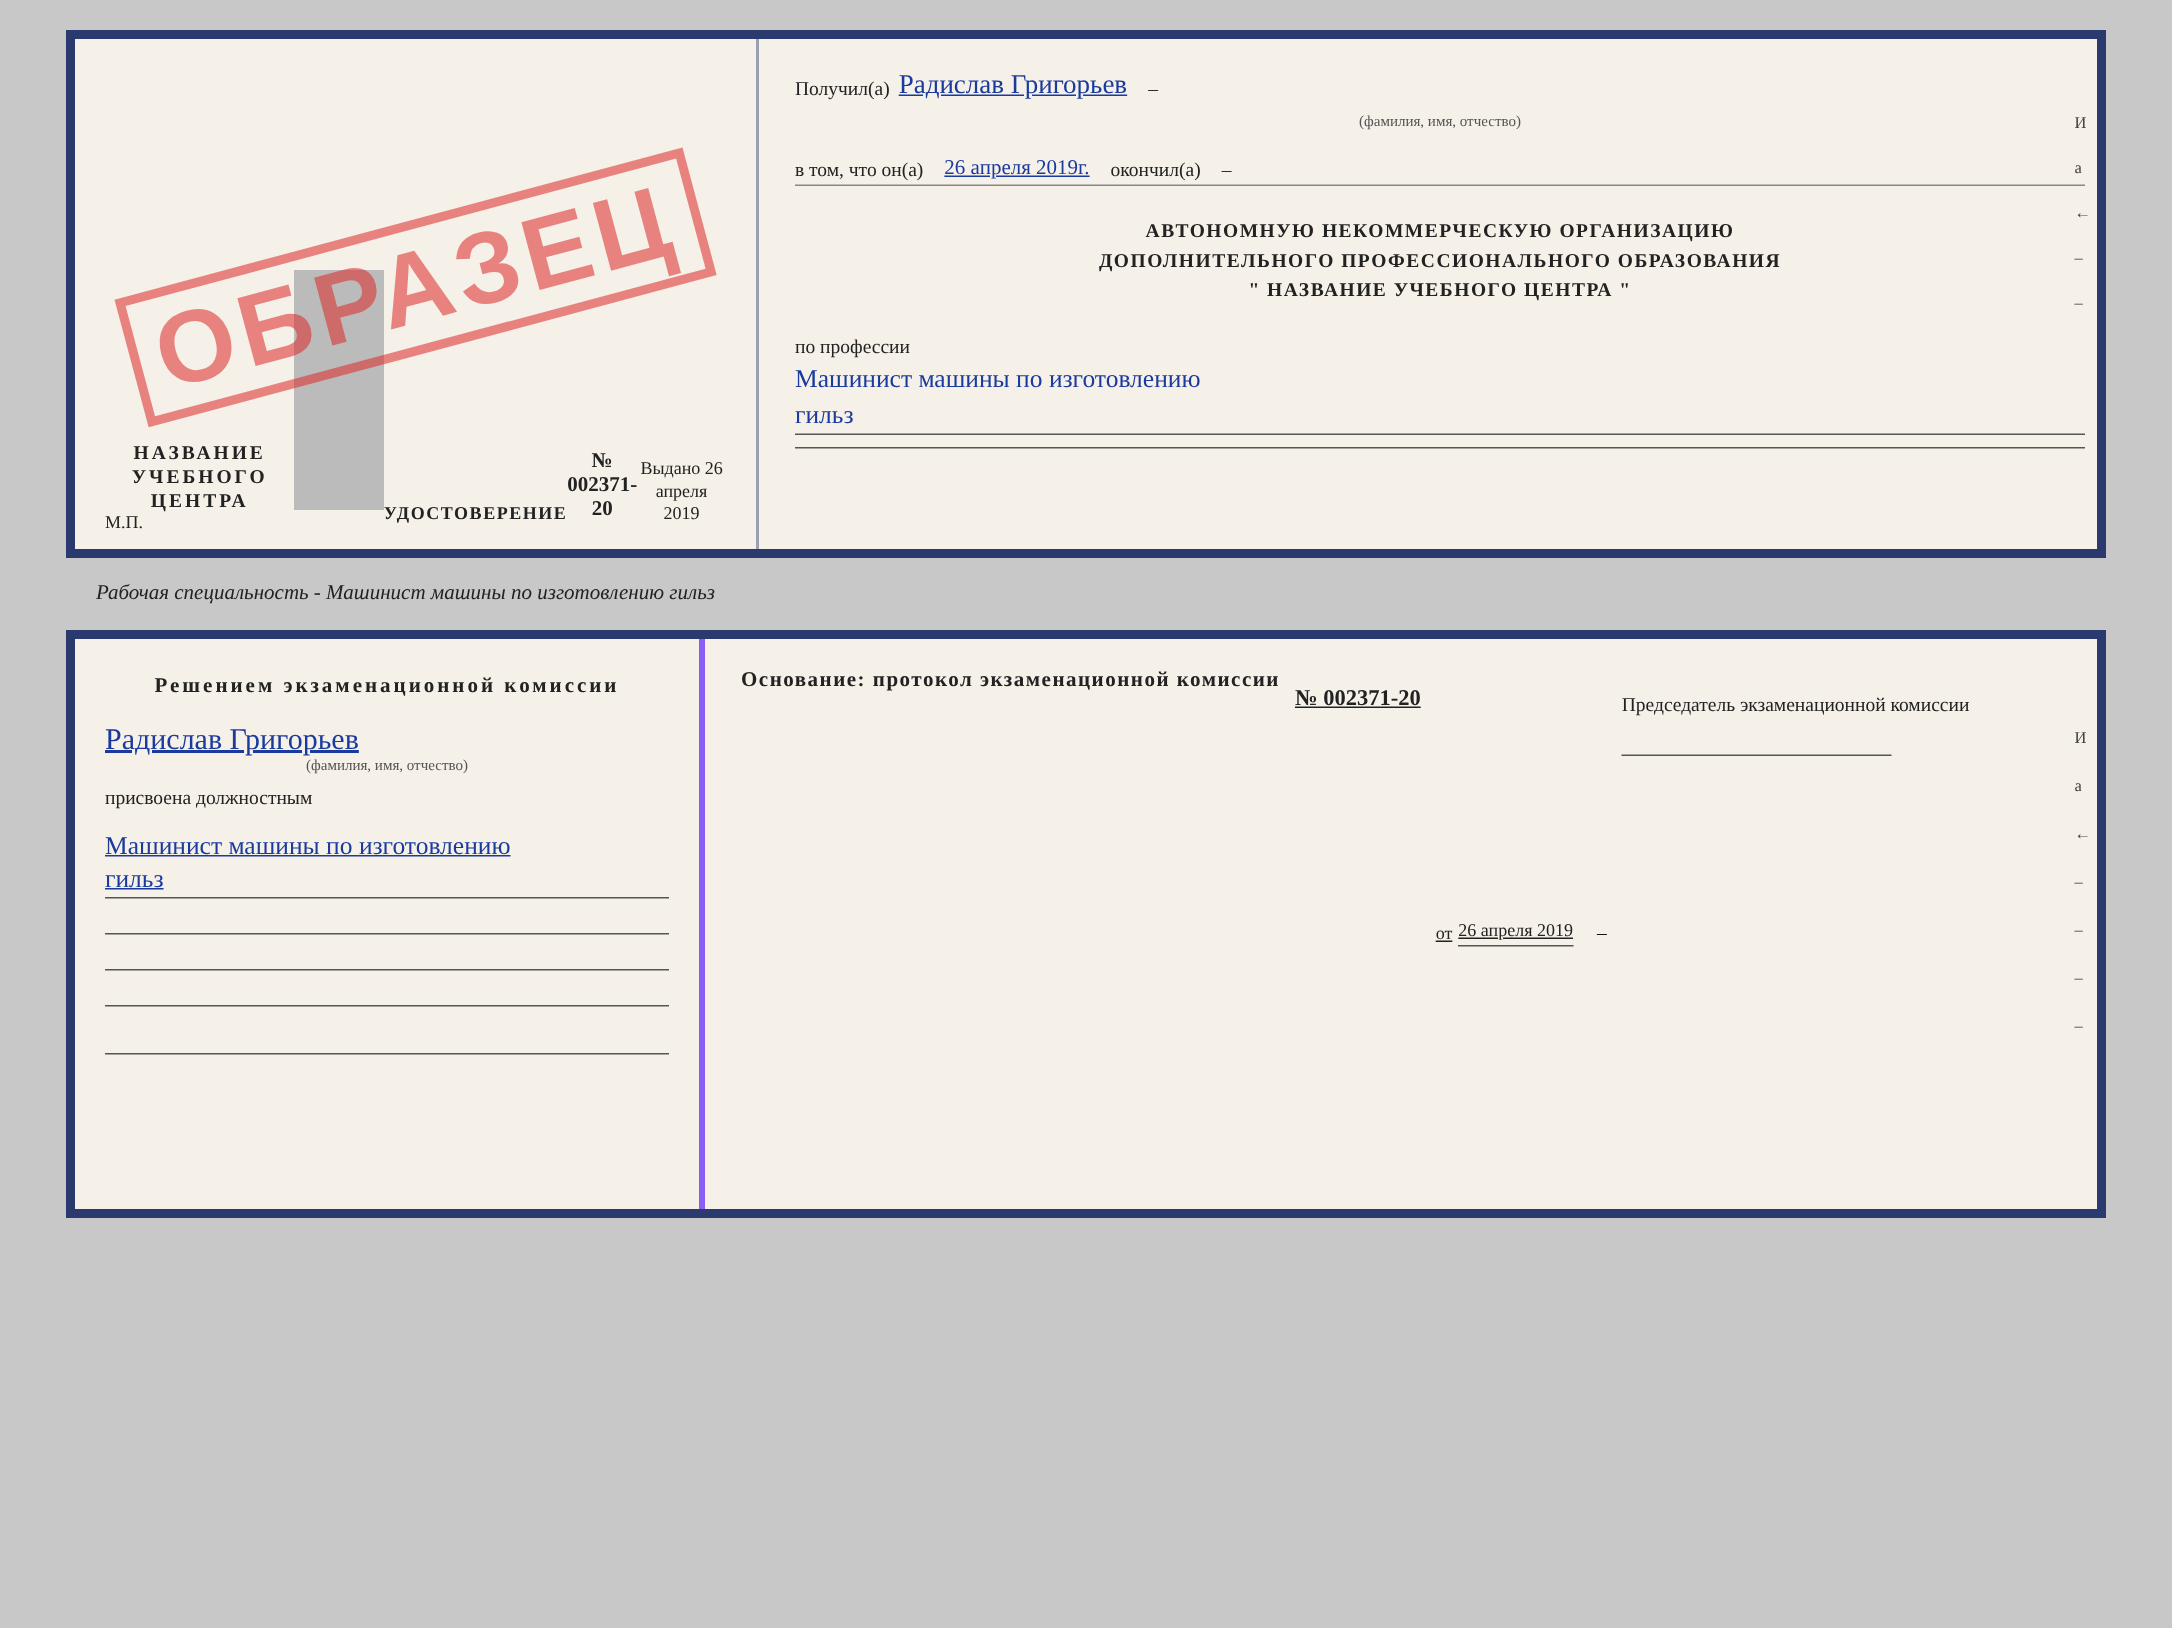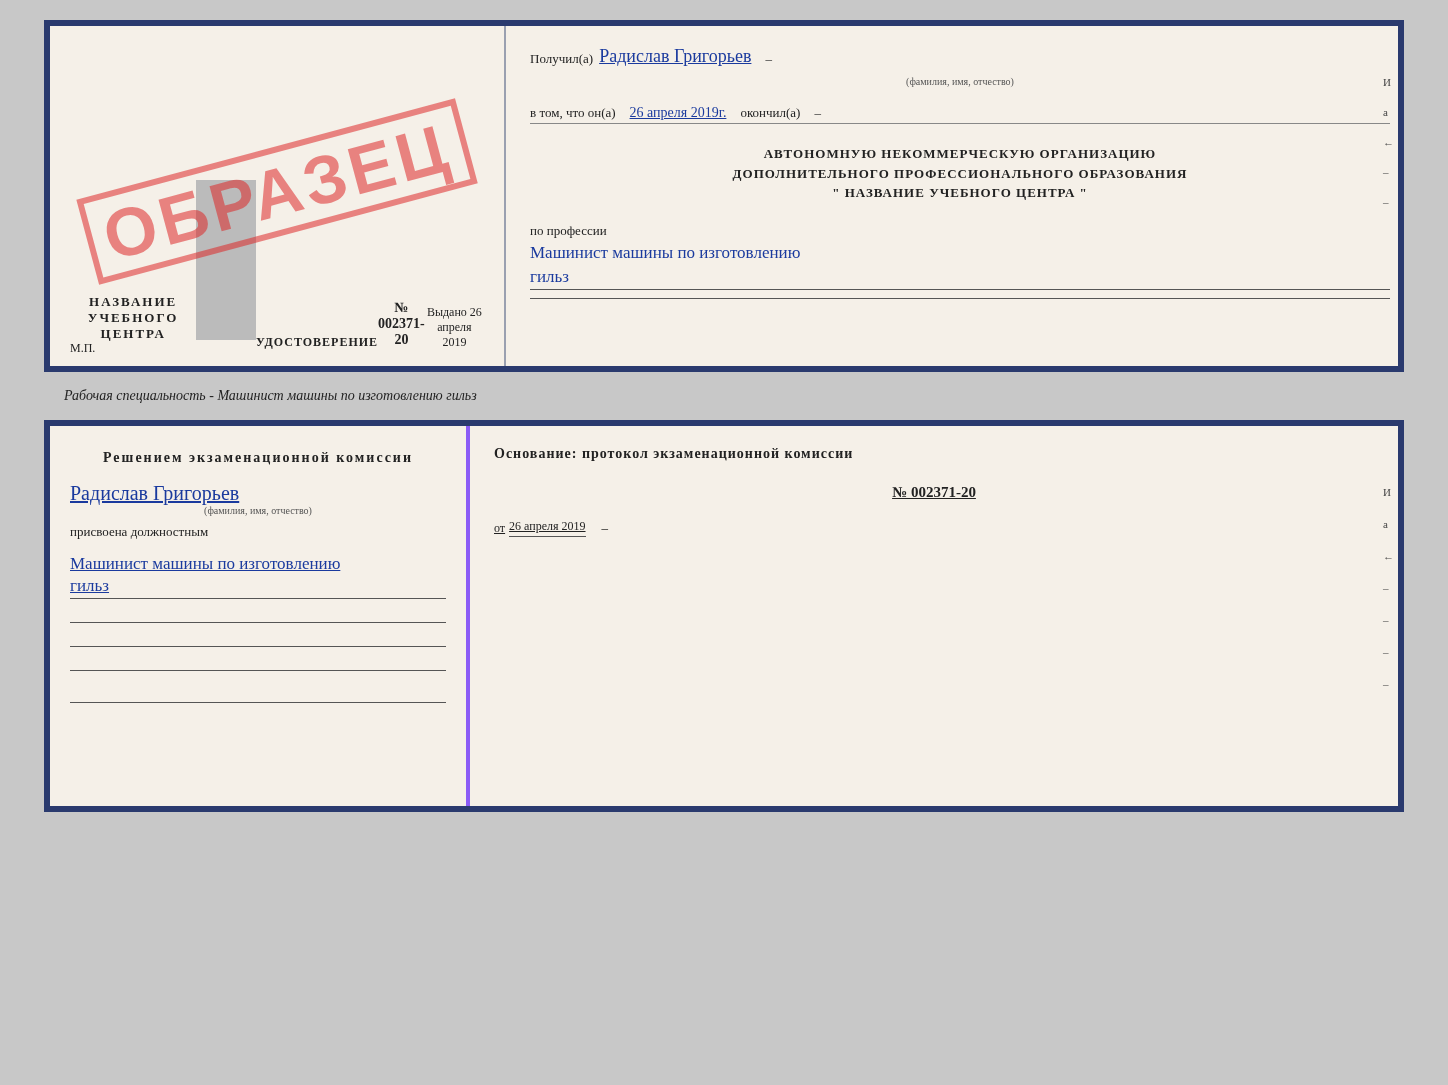--- a/index.html
+++ b/index.html
@@ -196,21 +196,21 @@
       border-right: 4px solid #8b5cf6;
       display: flex;
       flex-direction: column;
       gap: 8px;
     }
 
     .bottom-right {
       flex: 1;
       padding: 20px 24px 16px 24px;
       display: flex;
-      flex-direction: column;
+      flex-direction: row;
       gap: 10px;
       position: relative;
     }
 
     .section-title {
       font-size: 14px;
       font-weight: bold;
       letter-spacing: 2px;
       text-align: center;
       color: #222;
@@ -398,20 +398,24 @@
     <div style="margin-top:12px; text-align:center;">
       <div class="protocol-number">№  002371-20</div>
     </div>
 
     <div style="margin-top:8px; display:flex; align-items:center; gap:4px;">
       <span class="protocol-date">от</span>
       <span class="protocol-date" style="border-bottom:1px solid #555; padding-bottom:2px;">26 апреля 2019</span>
       <span style="margin-left:12px; font-size:13px;">–</span>
     </div>
 
+    <div class="signature-section" style="margin-top:16px;">
+      <div class="sig-title">Председатель экзаменационной комиссии</div>
+      <div class="sig-line"></div>
+    </div>
 
 
     <div class="right-side-marks">
       <span>И</span>
       <span>а</span>
       <span>←</span>
       <span>–</span>
       <span>–</span>
       <span>–</span>
       <span>–</span>

